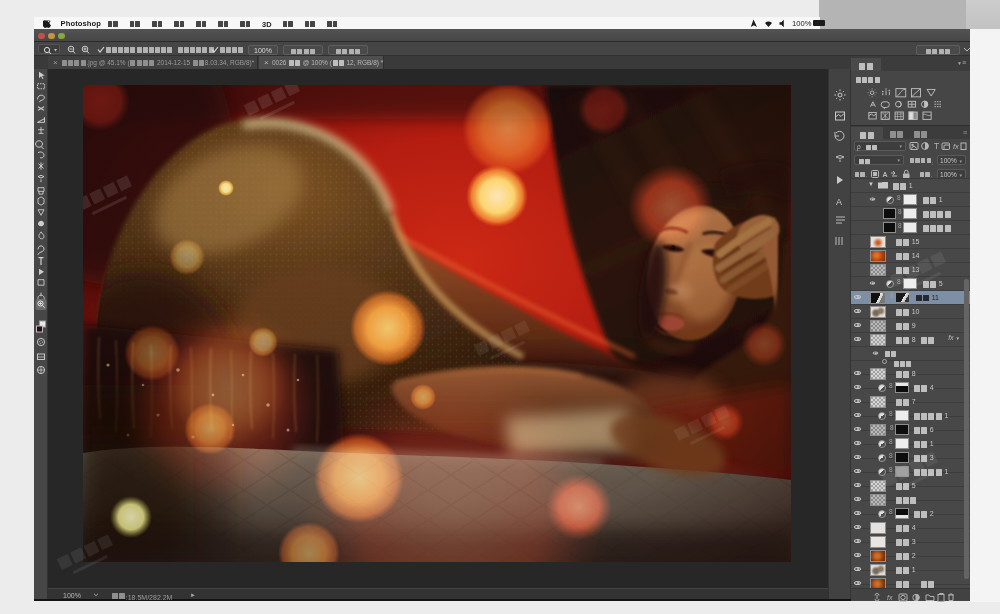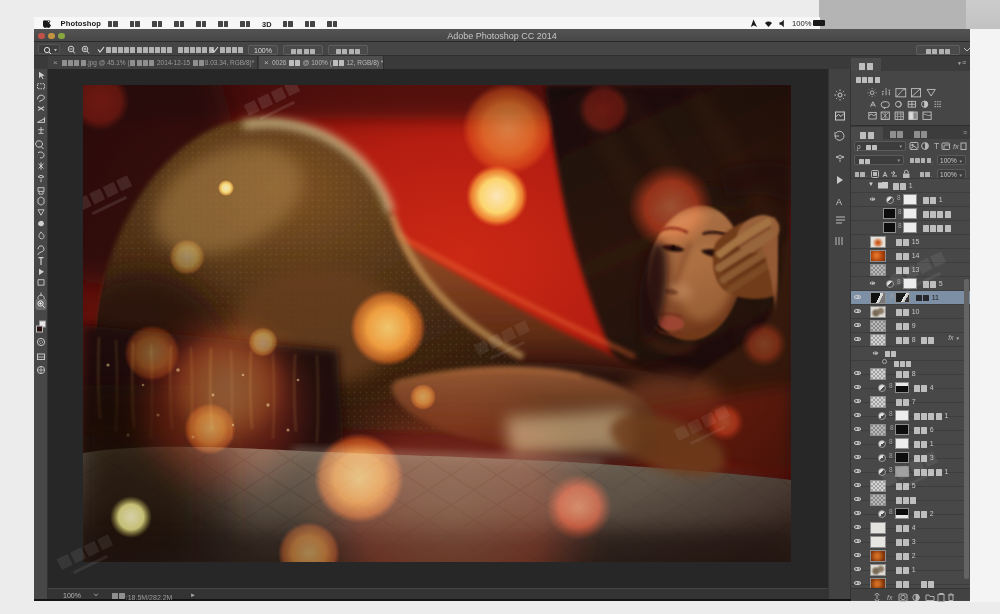--- a/index.html
+++ b/index.html
@@ -40,21 +40,20 @@
   <span class="abs" style="left:758px;top:2.8px;font-size:7.6px;color:#1a1a1a;">100%</span>
   <span class="abs" style="left:778.5px;top:3.4px;width:12px;height:6.4px;background:#1a1a1a;border-radius:1px;"></span>
 </div>
 
 <div class="abs" style="left:34px;top:29px;width:936px;height:572px;background:#464646;border-bottom:2px solid #141414;">
 
   <div class="abs" style="left:0;top:0;width:936px;height:13px;background:linear-gradient(#535353,#474747);border-bottom:1px solid #2a2a2a;">
     <span class="abs" style="left:4px;top:3.5px;width:6.5px;height:6.5px;border-radius:50%;background:#c1524a;"></span>
     <span class="abs" style="left:14px;top:3.5px;width:6.5px;height:6.5px;border-radius:50%;background:#c49440;"></span>
     <span class="abs" style="left:24px;top:3.5px;width:6.5px;height:6.5px;border-radius:50%;background:#88a83e;"></span>
-    <div class="abs" style="left:0;top:2px;width:100%;text-align:center;font-size:9px;color:#c6c6c6;">Adobe Photoshop CC 2014</div>
   </div>
 
   <div class="abs" style="left:0;top:13px;width:936px;height:14px;background:#454545;border-bottom:1px solid #303030;">
     <div class="abs" style="left:4px;top:2px;width:22px;height:10px;background:#3d3d3d;border:1px solid #555;border-radius:2px;">
       <svg width="20" height="9" style="display:block;margin-top:0.5px;">
           <circle cx="8" cy="4" r="2.6" fill="none" stroke="#ddd" stroke-width="1"></circle>
           <line x1="10" y1="6" x2="12" y2="8" stroke="#ddd"></line>
           <path d="M15 3 l3 0 l-1.5 2.5 z" fill="#bbb"></path>
         </svg>
     </div>

